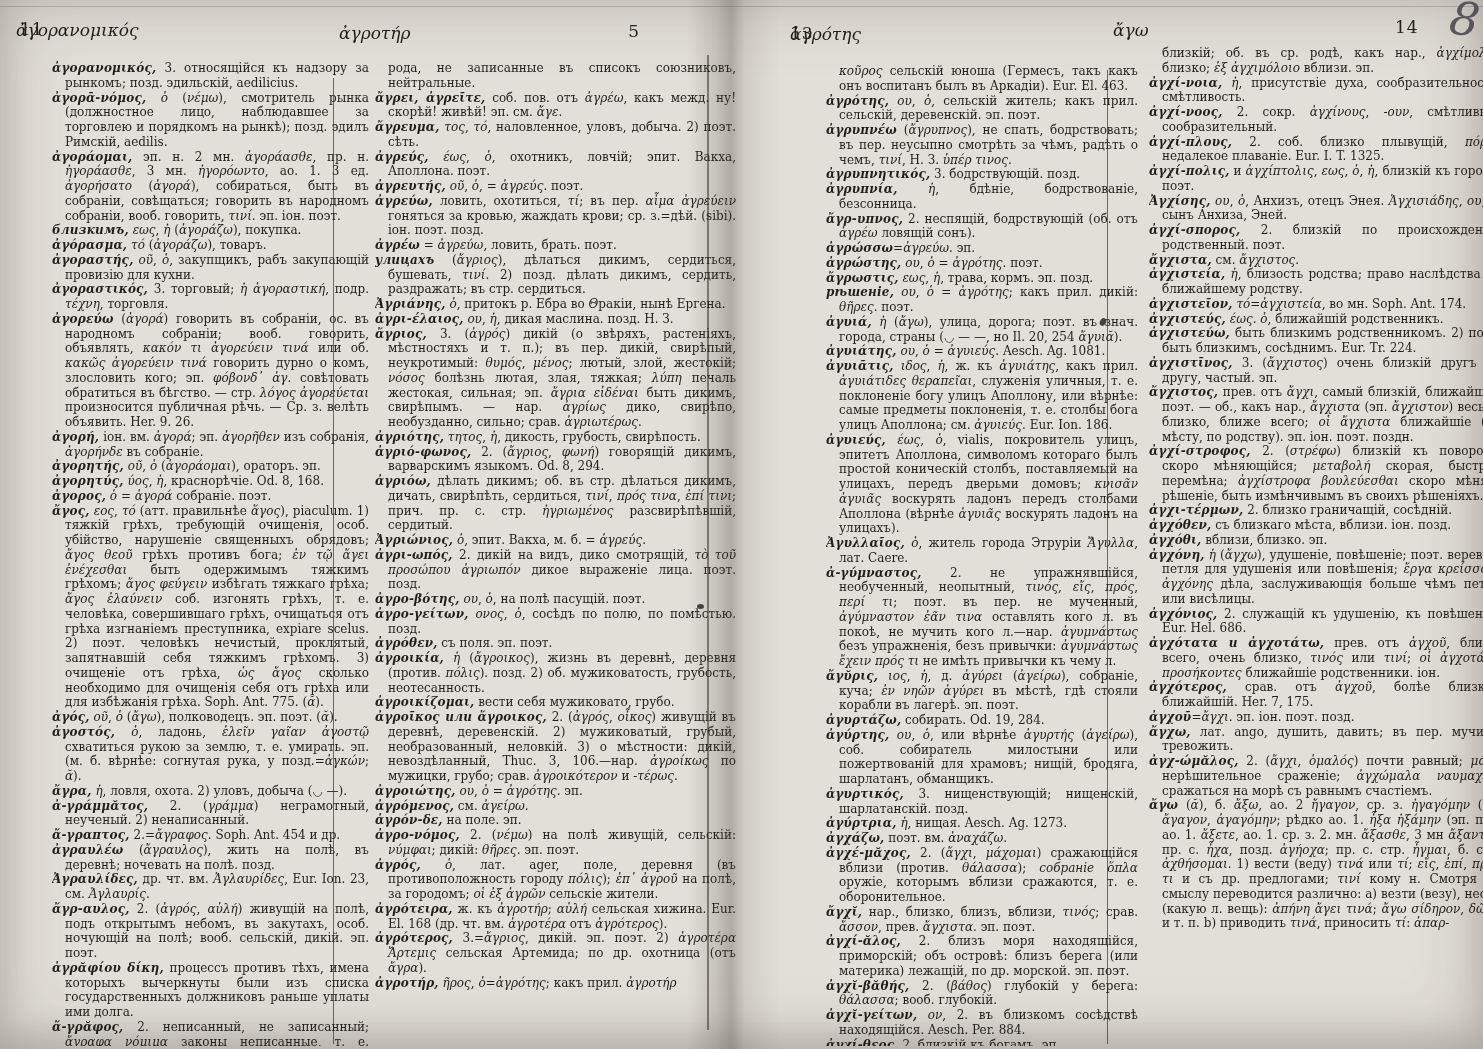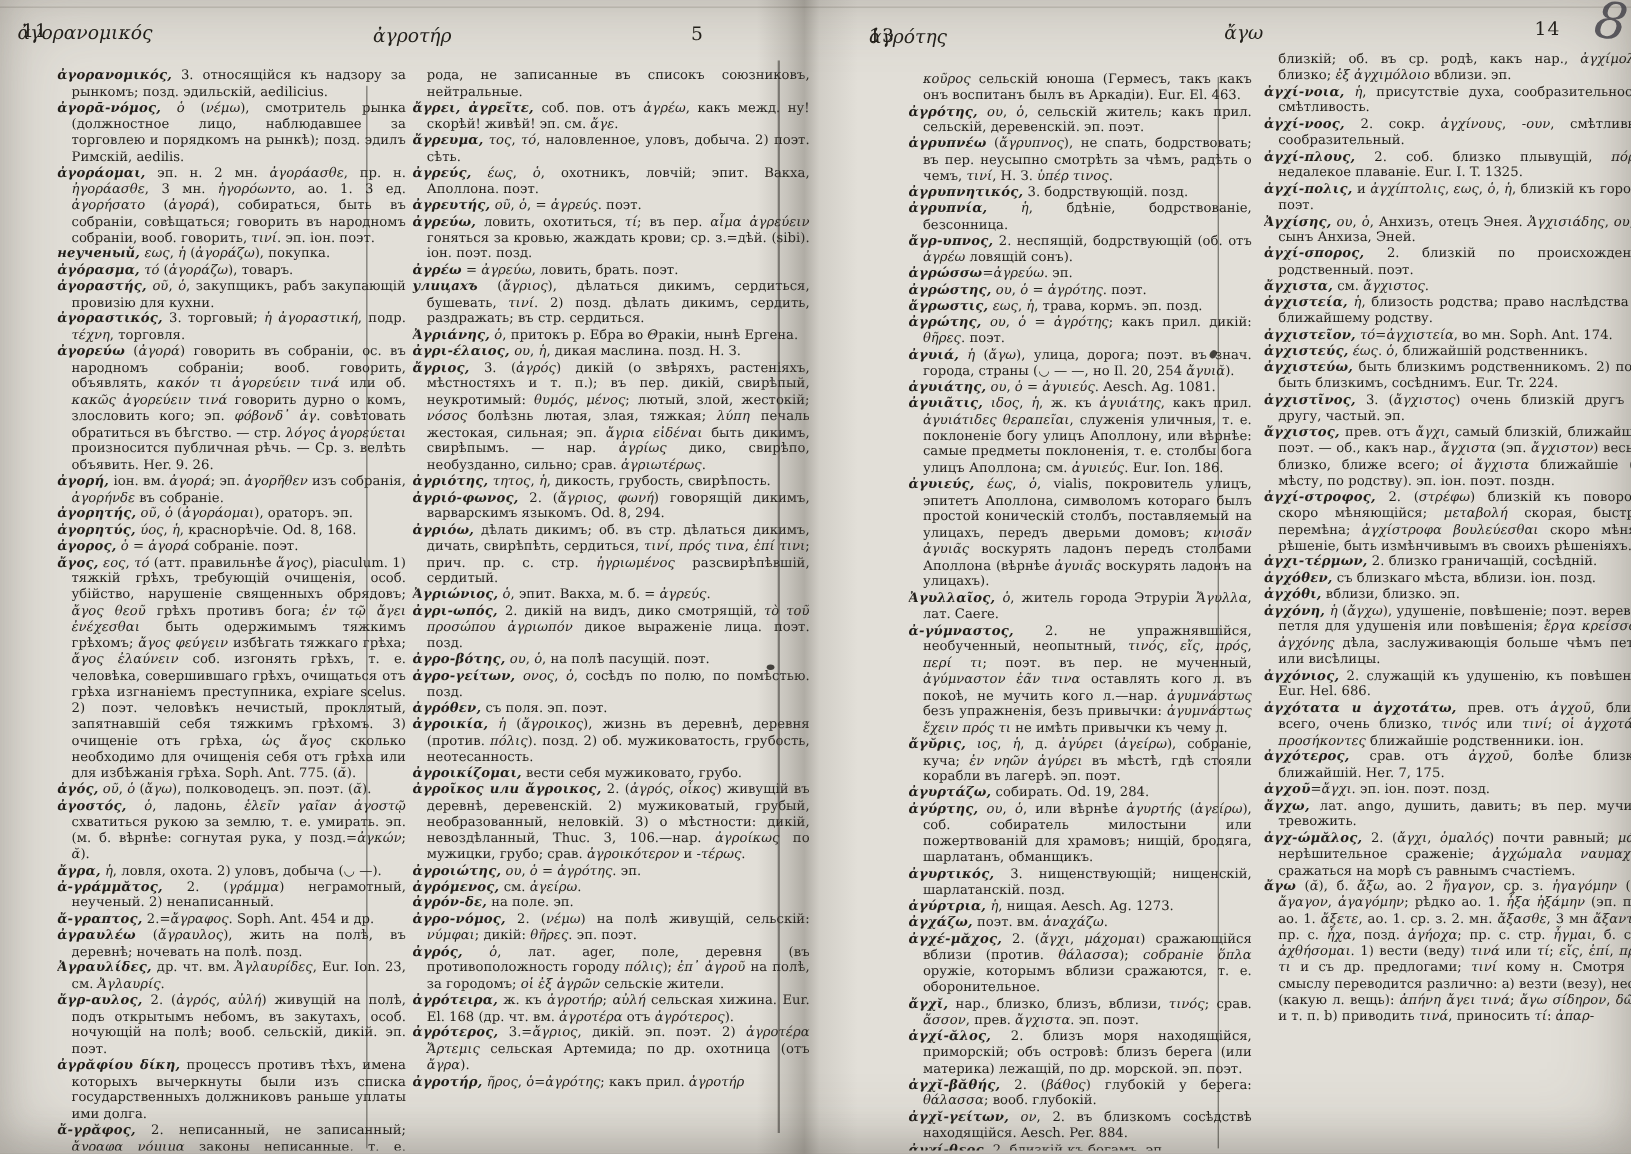--- a/index.html
+++ b/index.html
@@ -51,21 +51,21 @@
     <span class="pnum" style="left:790px;top:23px;">13</span>
     <span class="guide" style="left:790px;top:24px;width:312px;">ἀγρότης</span>
     <span class="guide" style="left:1113px;top:20px;width:352px;">ἄγω</span>
     <span class="pnum" style="left:1395px;top:17px;width:60px;">14</span>
   </div>
 
   <div class="col c1">
       <p class="entry"><b class="hw">ἀγορανομικός,</b> 3. относящійся къ надзору за рынкомъ; позд. эдильскій, aedilicius.</p>
       <p class="entry"><b class="hw">ἀγορᾱ-νόμος,</b> <i>ὁ</i> (<i>νέμω</i>), смотритель рынка (должностное лицо, наблюдавшее за торговлею и порядкомъ на рынкѣ); позд. эдилъ Римскій, aedilis.</p>
       <p class="entry"><b class="hw">ἀγοράομαι,</b> эп. н. 2 мн. <i>ἀγοράασθε</i>, пр. н. <i>ἠγοράασθε</i>, 3 мн. <i>ἠγορόωντο</i>, ао. 1. 3 ед. <i>ἀγορήσατο</i> (<i>ἀγορά</i>), собираться, быть въ собраніи, совѣщаться; говорить въ народномъ собраніи, вооб. говорить, <i>τινί</i>. эп. іон. поэт.</p>
-      <p class="entry"><b class="hw">неученый,</b> <i>εως</i>, <i>ἡ</i> (<i>ἀγοράζω</i>), покупка.</p>
+      <p class="entry"><b class="hw">близкимъ,</b> <i>εως</i>, <i>ἡ</i> (<i>ἀγοράζω</i>), покупка.</p>
       <p class="entry"><b class="hw">ἀγόρασμα,</b> <i>τό</i> (<i>ἀγοράζω</i>), товаръ.</p>
       <p class="entry"><b class="hw">ἀγοραστής,</b> <i>οῦ</i>, <i>ὁ</i>, закупщикъ, рабъ закупающій провизію для кухни.</p>
       <p class="entry"><b class="hw">ἀγοραστικός,</b> 3. торговый; <i>ἡ</i> <i>ἀγοραστική</i>, подр. <i>τέχνη</i>, торговля.</p>
       <p class="entry"><b class="hw">ἀγορεύω</b> (<i>ἀγορά</i>) говорить въ собраніи, ос. въ народномъ собраніи; вооб. говорить, объявлять, <i>κακόν</i> <i>τι</i> <i>ἀγορεύειν</i> <i>τινά</i> или об. <i>κακῶς</i> <i>ἀγορεύειν</i> <i>τινά</i> говорить дурно о комъ, злословить кого; эп. <i>φόβονδ᾽</i> <i>ἀγ</i>. совѣтовать обратиться въ бѣгство. — стр. <i>λόγος</i> <i>ἀγορεύεται</i> произносится публичная рѣчь. — Ср. з. велѣть объявить. Her. 9. 26.</p>
       <p class="entry"><b class="hw">ἀγορή,</b> іон. вм. <i>ἀγορά</i>; эп. <i>ἀγορῆθεν</i> изъ собранія, <i>ἀγορήνδε</i> въ собраніе.</p>
       <p class="entry"><b class="hw">ἀγορητής,</b> <i>οῦ</i>, <i>ὁ</i> (<i>ἀγοράομαι</i>), ораторъ. эп.</p>
       <p class="entry"><b class="hw">ἀγορητύς,</b> <i>ύος</i>, <i>ἡ</i>, краснорѣчіе. Od. 8, 168.</p>
       <p class="entry"><b class="hw">ἀγορος,</b> <i>ὁ</i> = <i>ἀγορά</i> собраніе. поэт.</p>
       <p class="entry"><b class="hw">ἄγος,</b> <i>εος</i>, <i>τό</i> (атт. правильнѣе <i>ἅγος</i>), piaculum. 1) тяжкій грѣхъ, требующій очищенія, особ. убійство, нарушеніе священныхъ обрядовъ; <i>ἄγος</i> <i>θεοῦ</i> грѣхъ противъ бога; <i>ἐν</i> <i>τῷ</i> <i>ἄγει</i> <i>ἐνέχεσθαι</i> быть одержимымъ тяжкимъ грѣхомъ; <i>ἄγος</i> <i>φεύγειν</i> избѣгать тяжкаго грѣха; <i>ἄγος</i> <i>ἐλαύνειν</i> соб. изгонять грѣхъ, т. е. человѣка, совершившаго грѣхъ, очищаться отъ грѣха изгнаніемъ преступника, expiare scelus. 2) поэт. человѣкъ нечистый, проклятый, запятнавшій себя тяжкимъ грѣхомъ. 3) очищеніе отъ грѣха, <i>ὡς</i> <i>ἄγος</i> сколько необходимо для очищенія себя отъ грѣха или для избѣжанія грѣха. Soph. Ant. 775. (<i>ᾰ</i>).</p>
       <p class="entry"><b class="hw">ἀγός,</b> <i>οῦ</i>, <i>ὁ</i> (<i>ἄγω</i>), полководецъ. эп. поэт. (<i>ᾰ</i>).</p>
@@ -119,21 +119,21 @@
   <div class="col c3">
       <p class="entry cont"><i>κοῦρος</i> сельскій юноша (Гермесъ, такъ какъ онъ воспитанъ былъ въ Аркадіи). Eur. El. 463.</p>
       <p class="entry"><b class="hw">ἀγρότης,</b> <i>ου</i>, <i>ὁ</i>, сельскій житель; какъ прил. сельскій, деревенскій. эп. поэт.</p>
       <p class="entry"><b class="hw">ἀγρυπνέω</b> (<i>ἄγρυπνος</i>), не спать, бодрствовать; въ пер. неусыпно смотрѣть за чѣмъ, радѣть о чемъ, <i>τινί</i>, Н. З. <i>ὑπέρ</i> <i>τινος</i>.</p>
       <p class="entry"><b class="hw">ἀγρυπνητικός,</b> 3. бодрствующій. позд.</p>
       <p class="entry"><b class="hw">ἀγρυπνία,</b> <i>ἡ</i>, бдѣніе, бодрствованіе, безсонница.</p>
       <p class="entry"><b class="hw">ἄγρ-υπνος,</b> 2. неспящій, бодрствующій (об. отъ <i>ἀγρέω</i> ловящій сонъ).</p>
       <p class="entry"><b class="hw">ἀγρώσσω</b>=<i>ἀγρεύω</i>. эп.</p>
       <p class="entry"><b class="hw">ἀγρώστης,</b> <i>ου</i>, <i>ὁ</i> = <i>ἀγρότης</i>. поэт.</p>
       <p class="entry"><b class="hw">ἄγρωστις,</b> <i>εως</i>, <i>ἡ</i>, трава, кормъ. эп. позд.</p>
-      <p class="entry"><b class="hw">ἀγρώτης,</b> <i>ου</i>, <i>ὁ</i> = <i>ἀγρότης</i>; какъ прил. дикій: <i>θῆρες</i>. поэт.</p>
+      <p class="entry"><b class="hw">рѣшеніе,</b> <i>ου</i>, <i>ὁ</i> = <i>ἀγρότης</i>; какъ прил. дикій: <i>θῆρες</i>. поэт.</p>
       <p class="entry"><b class="hw">ἀγυιά,</b> <i>ἡ</i> (<i>ἄγω</i>), улица, дорога; поэт. въ знач. города, страны (◡ — —, но Il. 20, 254 <i>ἄγυιᾰ</i>).</p>
       <p class="entry"><b class="hw">ἀγυιάτης,</b> <i>ου</i>, <i>ὁ</i> = <i>ἀγυιεύς</i>. Aesch. Ag. 1081.</p>
       <p class="entry"><b class="hw">ἀγυιᾶτις,</b> <i>ιδος</i>, <i>ἡ</i>, ж. къ <i>ἀγυιάτης</i>, какъ прил. <i>ἀγυιάτιδες</i> <i>θεραπεῖαι</i>, служенія уличныя, т. е. поклоненіе богу улицъ Аполлону, или вѣрнѣе: самые предметы поклоненія, т. е. столбы бога улицъ Аполлона; см. <i>ἀγυιεύς</i>. Eur. Ion. 186.</p>
       <p class="entry"><b class="hw">ἀγυιεύς,</b> <i>έως</i>, <i>ὁ</i>, vialis, покровитель улицъ, эпитетъ Аполлона, символомъ котораго былъ простой коническій столбъ, поставляемый на улицахъ, передъ дверьми домовъ; <i>κνισᾶν</i> <i>ἀγυιᾶς</i> воскурять ладонъ передъ столбами Аполлона (вѣрнѣе <i>ἀγυιᾶς</i> воскурять ладонъ на улицахъ).</p>
       <p class="entry"><b class="hw">Ἀγυλλαῖος,</b> <i>ὁ</i>, житель города Этруріи <i>Ἄγυλλα</i>, лат. Caere.</p>
       <p class="entry"><b class="hw">ἀ-γύμναστος,</b> 2. не упражнявшійся, необученный, неопытный, <i>τινός</i>, <i>εἴς</i>, <i>πρός</i>, <i>περί</i> <i>τι</i>; поэт. въ пер. не мученный, <i>ἀγύμναστον</i> <i>ἐᾶν</i> <i>τινα</i> оставлять кого л. въ покоѣ, не мучить кого л.—нар. <i>ἀγυμνάστως</i> безъ упражненія, безъ привычки: <i>ἀγυμνάστως</i> <i>ἔχειν</i> <i>πρός</i> <i>τι</i> не имѣть привычки къ чему л.</p>
       <p class="entry"><b class="hw">ἄγῠρις,</b> <i>ιος</i>, <i>ἡ</i>, д. <i>ἀγύρει</i> (<i>ἀγείρω</i>), собраніе, куча; <i>ἐν</i> <i>νηῶν</i> <i>ἀγύρει</i> въ мѣстѣ, гдѣ стояли корабли въ лагерѣ. эп. поэт.</p>
       <p class="entry"><b class="hw">ἀγυρτάζω,</b> собирать. Od. 19, 284.</p>
       <p class="entry"><b class="hw">ἀγύρτης,</b> <i>ου</i>, <i>ὁ</i>, или вѣрнѣе <i>ἀγυρτής</i> (<i>ἀγείρω</i>), соб. собиратель милостыни или пожертвованій для храмовъ; нищій, бродяга, шарлатанъ, обманщикъ.</p>
       <p class="entry"><b class="hw">ἀγυρτικός,</b> 3. нищенствующій; нищенскій, шарлатанскій. позд.</p>

